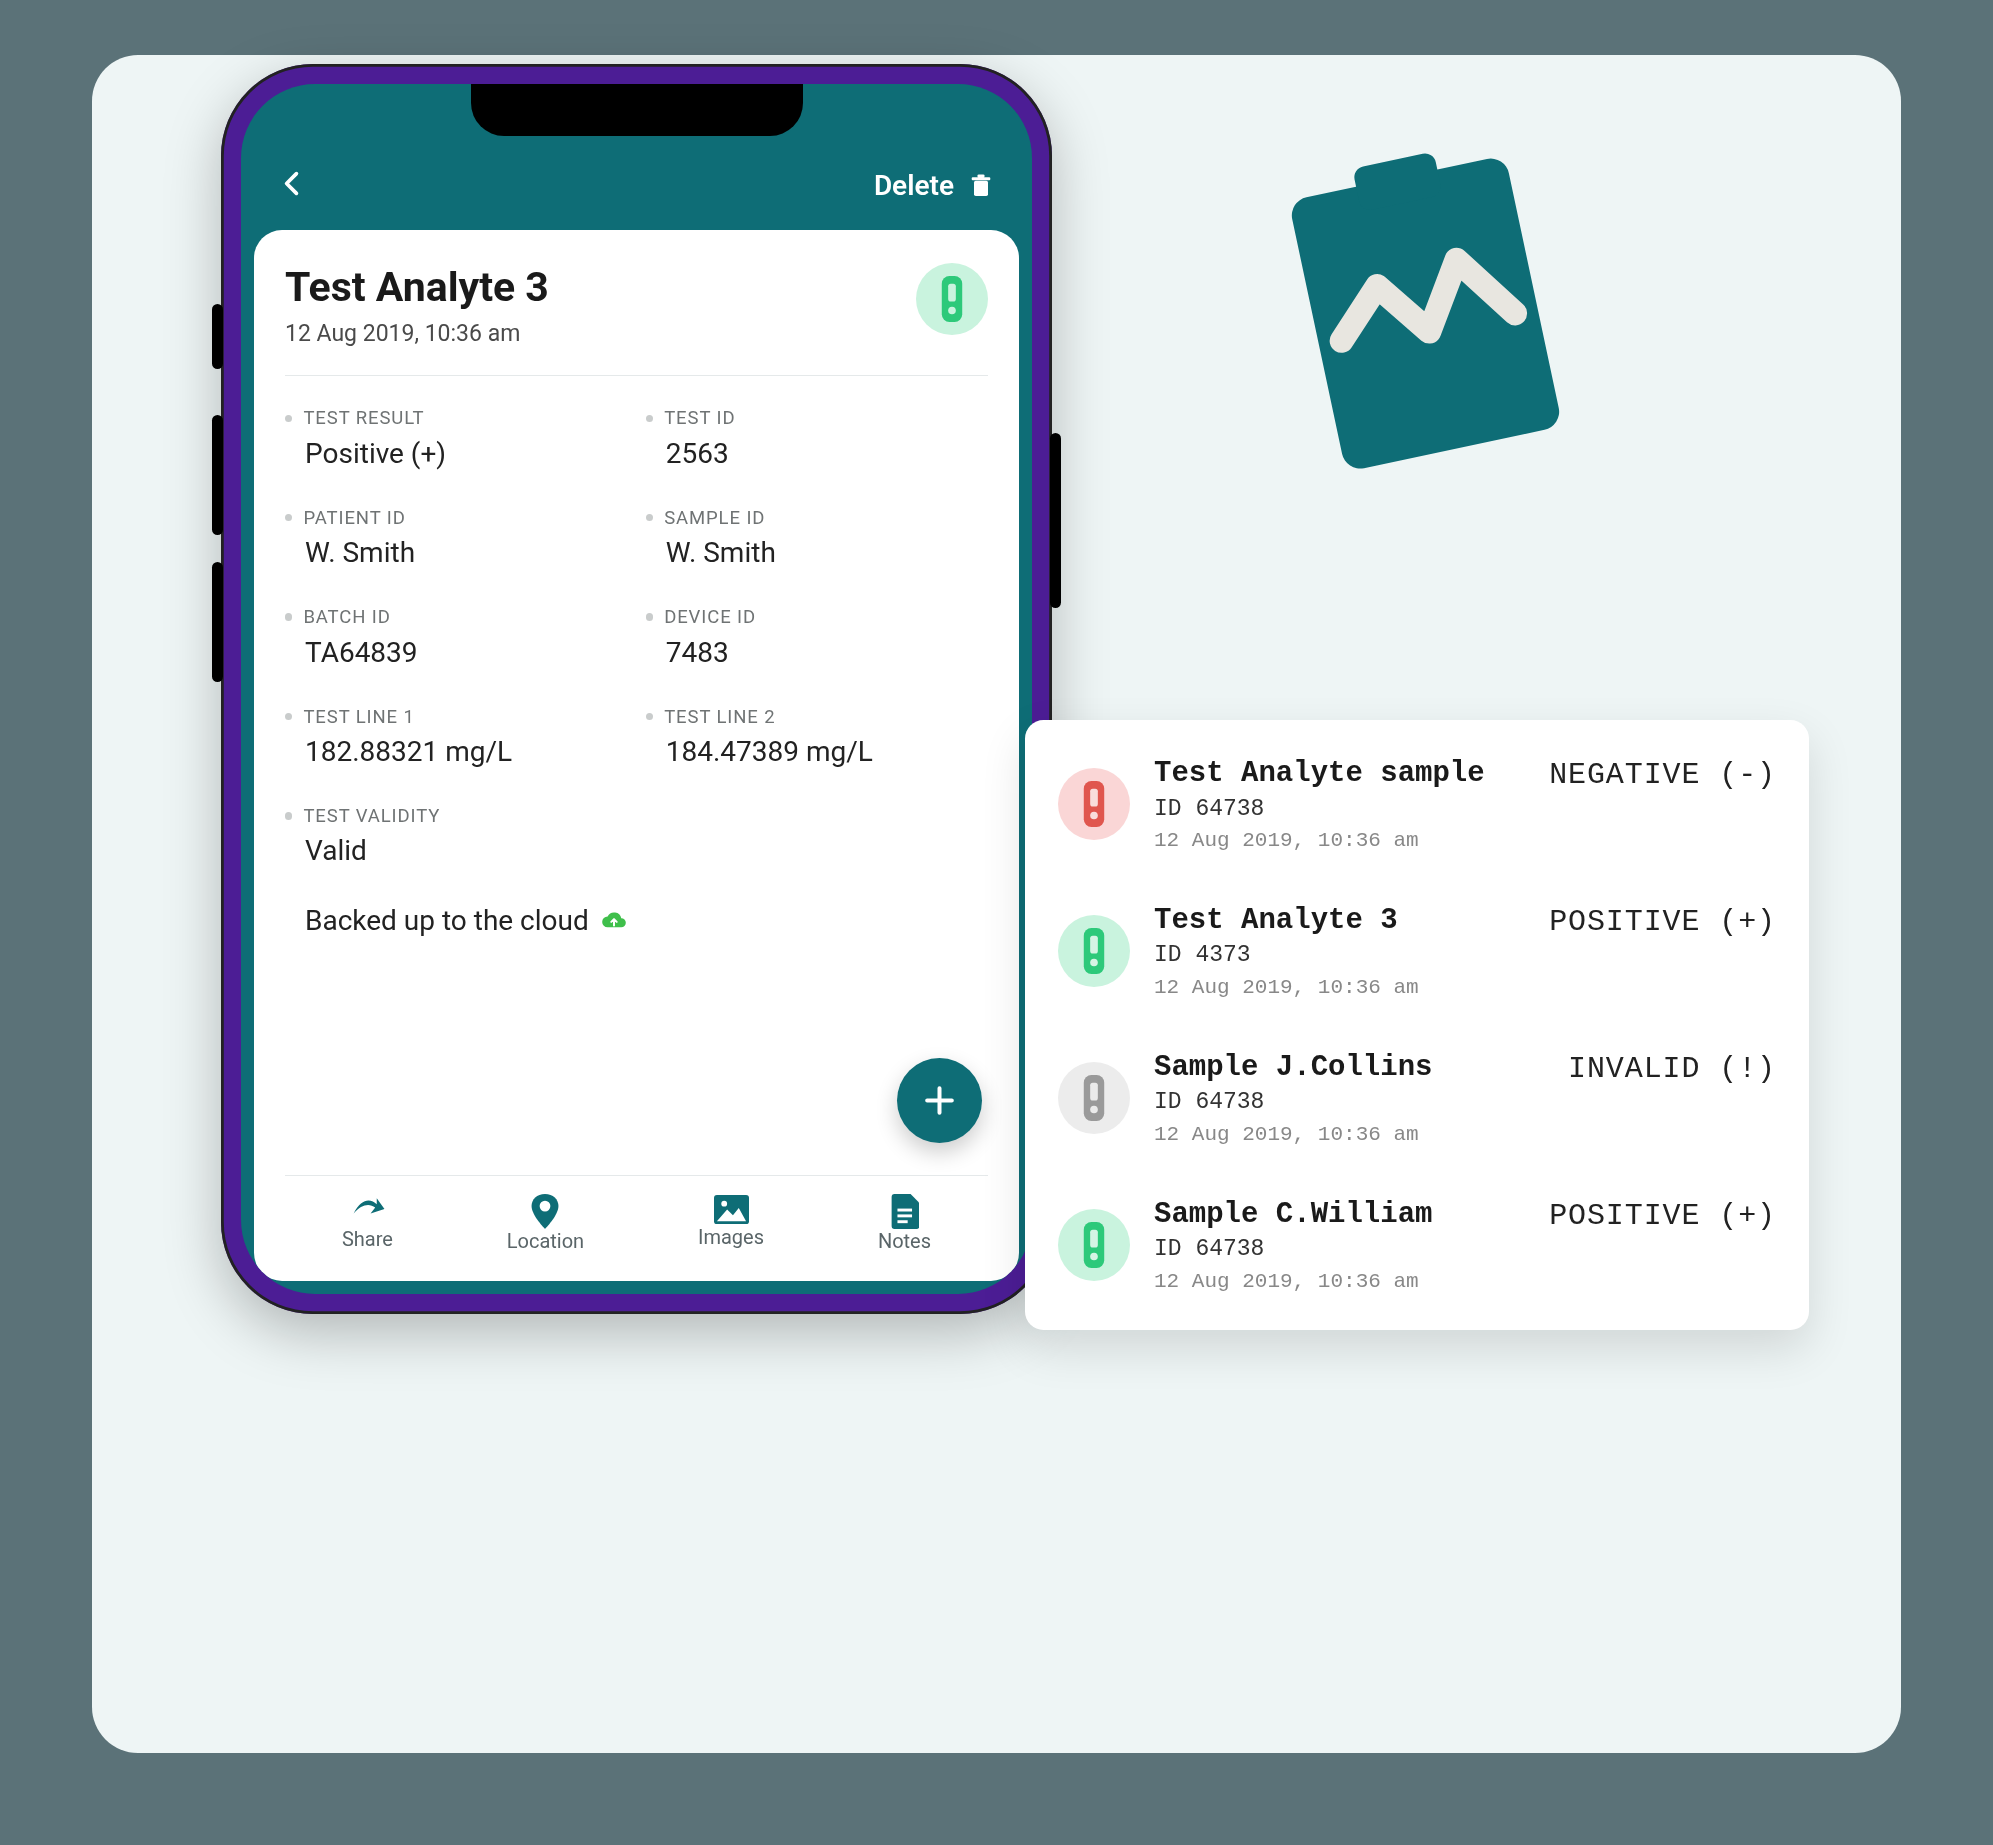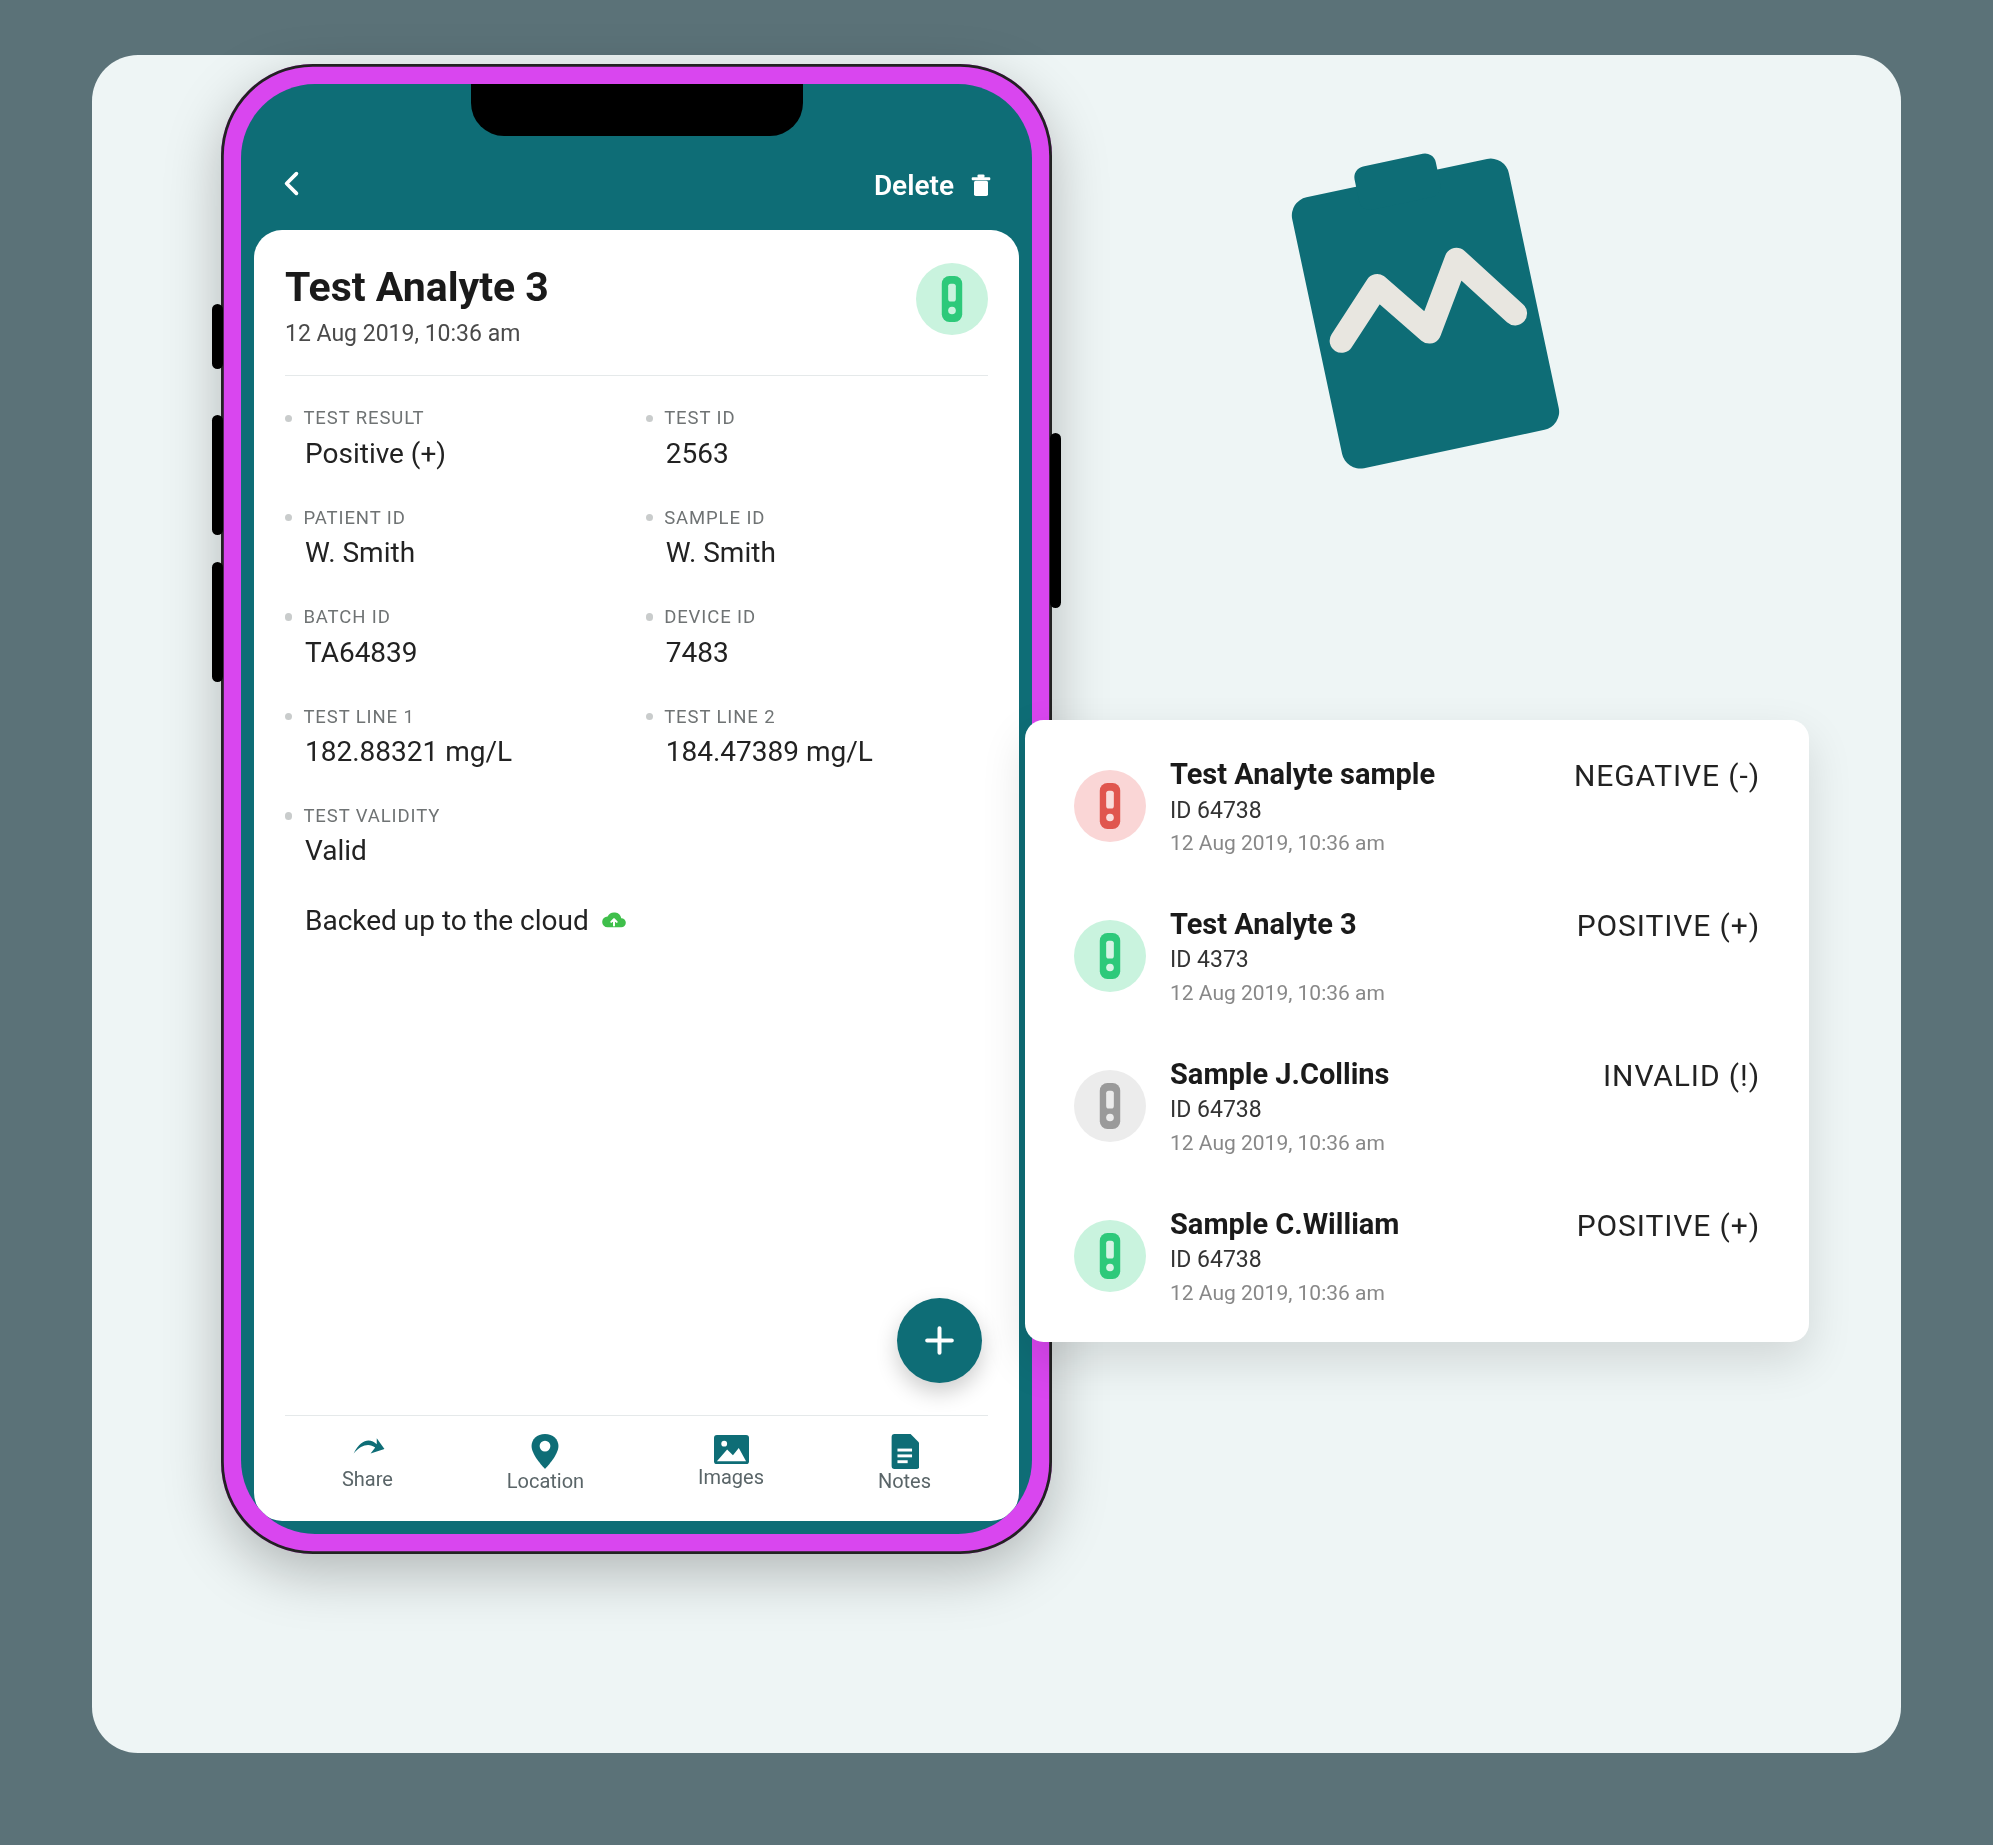--- a/index.html
+++ b/index.html
@@ -18,22 +18,22 @@
     height: 1698px;
     background: #eef5f5;
     border-radius: 46px;
   }
   
   .phone {
     position: absolute;
     left: 129px;
     top: 9.2px;
     width: 831px;
-    height: 1490px;
-    background: #d946ef;
+    height: 1250px;
+    background: #4c1d95;
     border-radius: 92px;
     box-shadow: 0 0 0 2.8px #222 inset, 0 18.5px 55px rgba(0,0,0,0.25);
     padding: 20px;
   }
   .phone-screen {
     width: 100%;
     height: 100%;
     background: #0e6d76;
     border-radius: 74px;
     overflow: hidden;
@@ -148,21 +148,22 @@
 
   
   .list-card {
     position: absolute;
     right: 92px;
     top: 665px;
     width: 784px;
     background: #fff;
     border-radius: 18.5px;
     box-shadow: 0 18.5px 46px rgba(0,0,0,0.12);
-    padding: 11px 16px;
+    padding: 11px 0;
+    font-family: Liberation Mono, monospace;
   }
   .list-item {
     display: flex;
     align-items: center;
     gap: 24px;
     padding: 26px 33px;
   }
   .li-body { flex: 1; }
   .li-title { font-size: 29px; font-weight: 700; color: #1a1a1a; }
   .li-id { font-size: 23px; color: #333; margin-top: 5.5px; }

